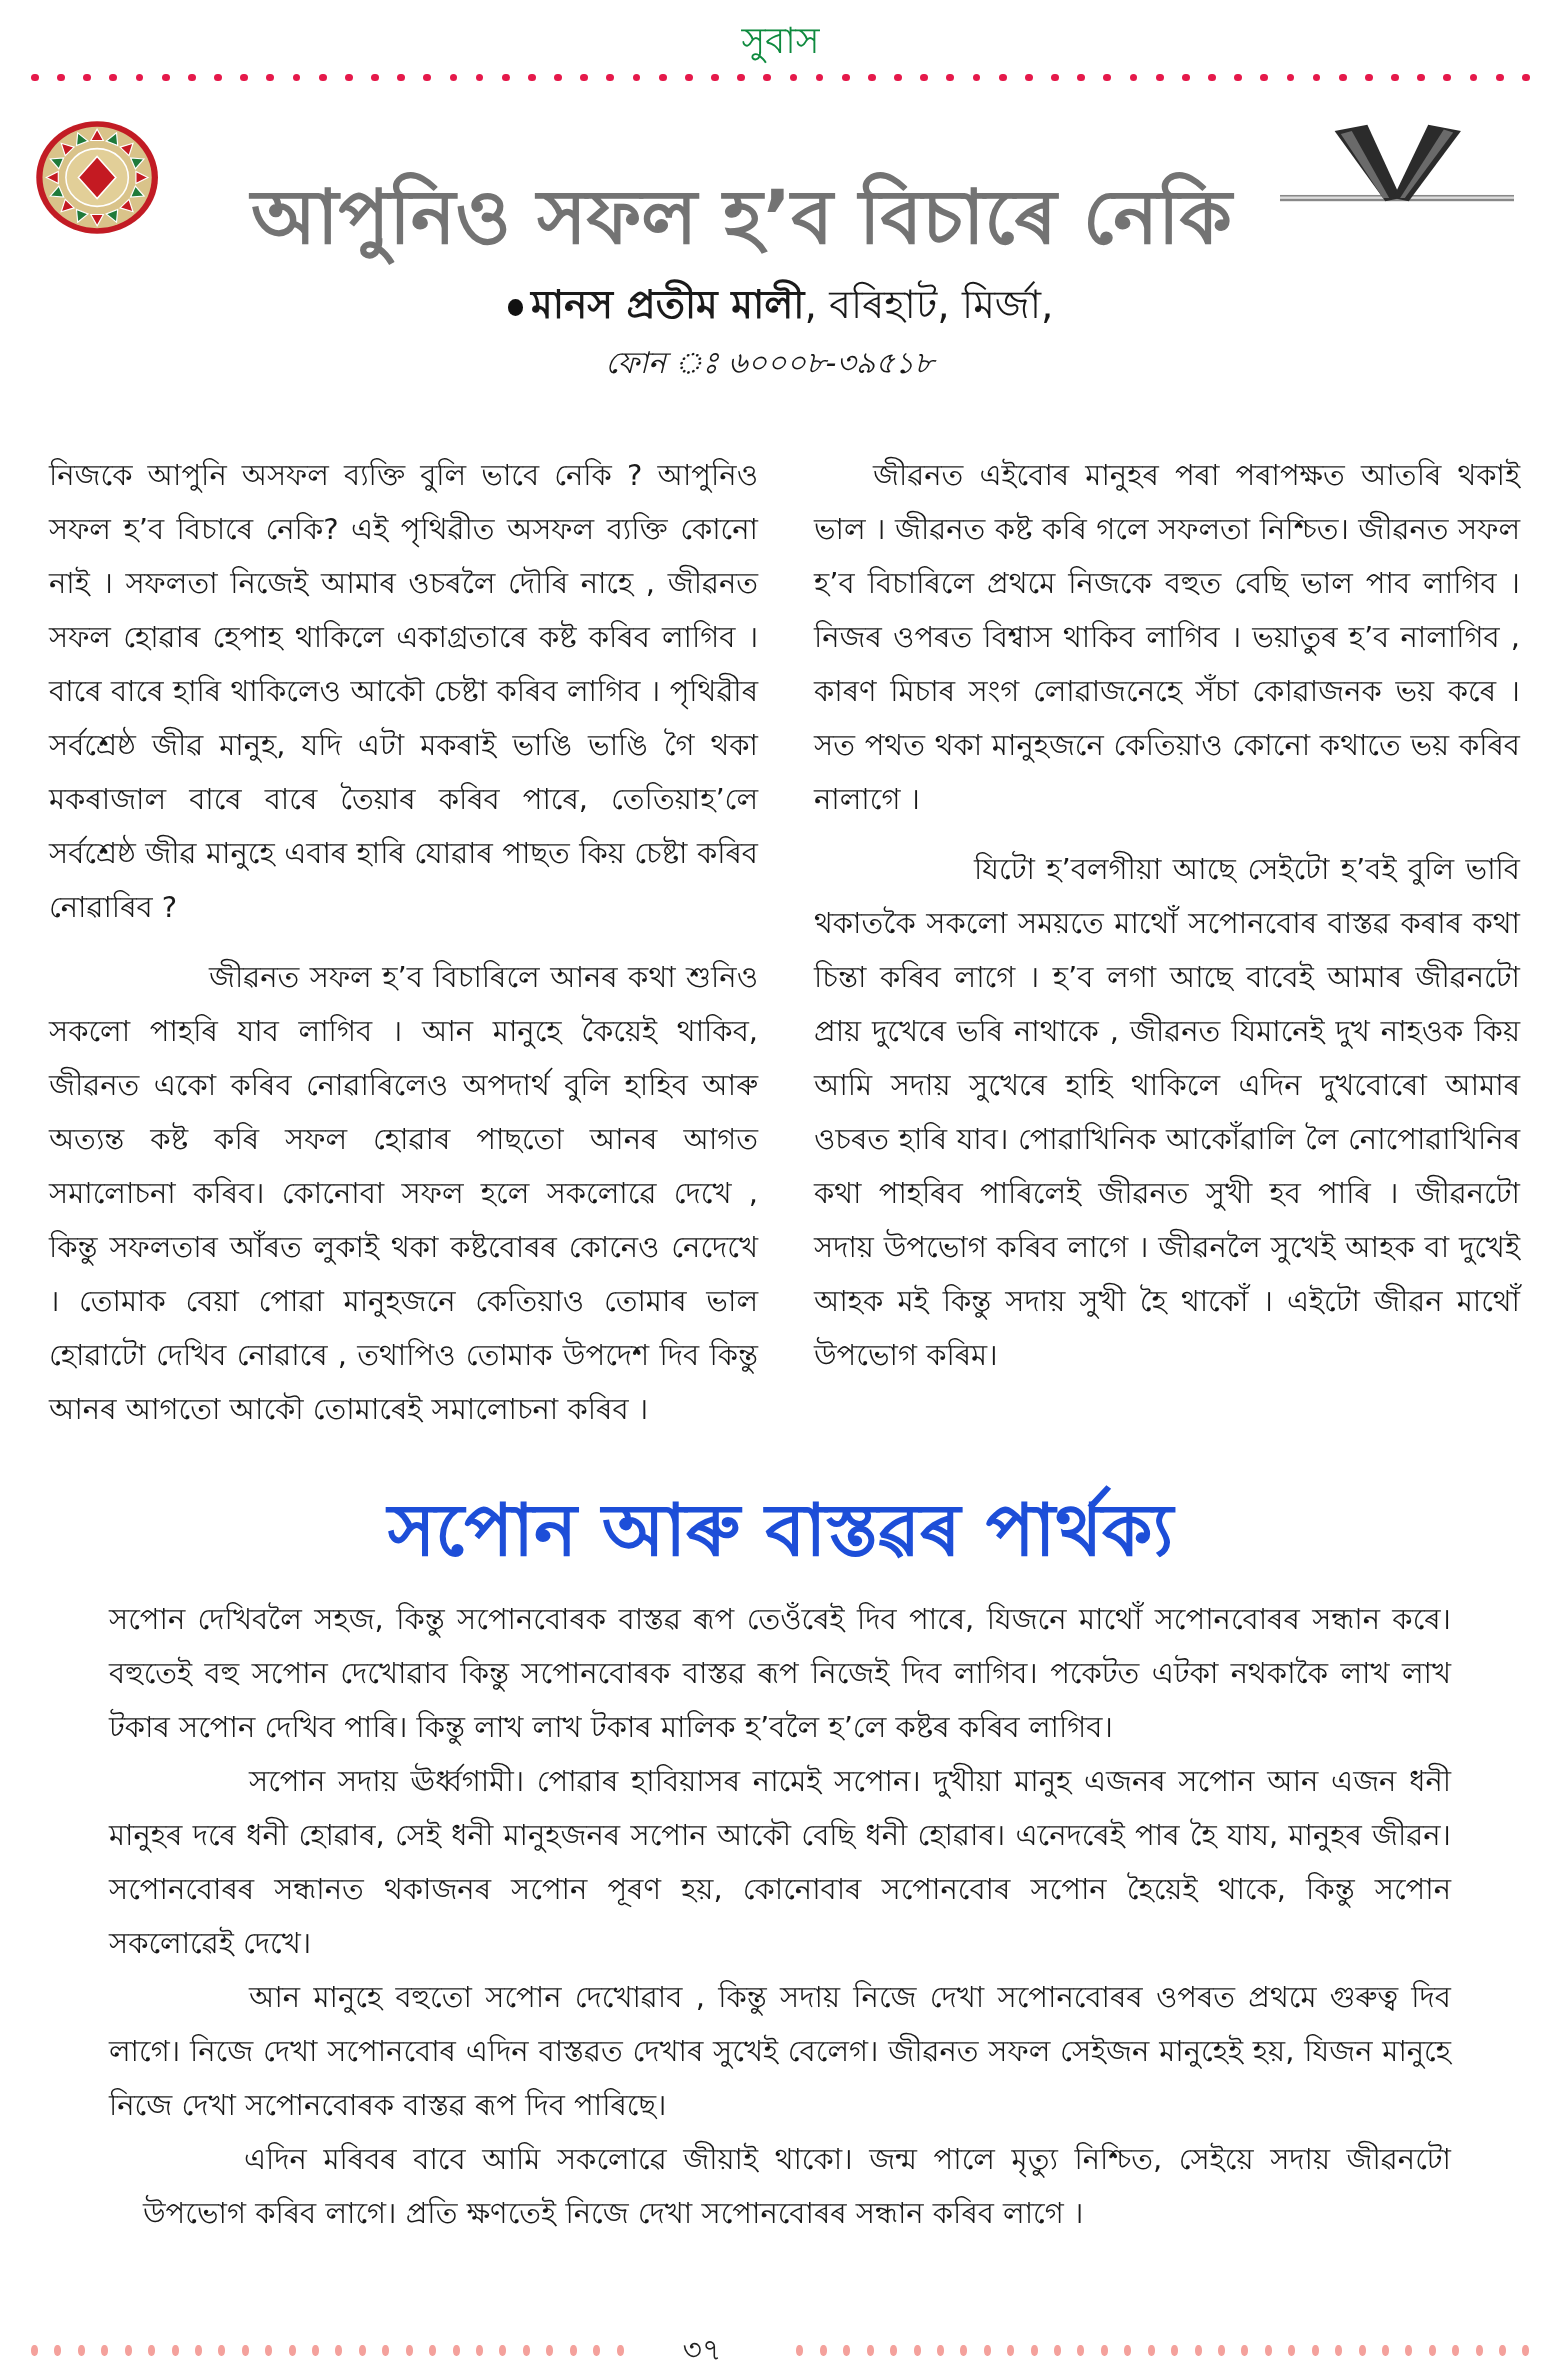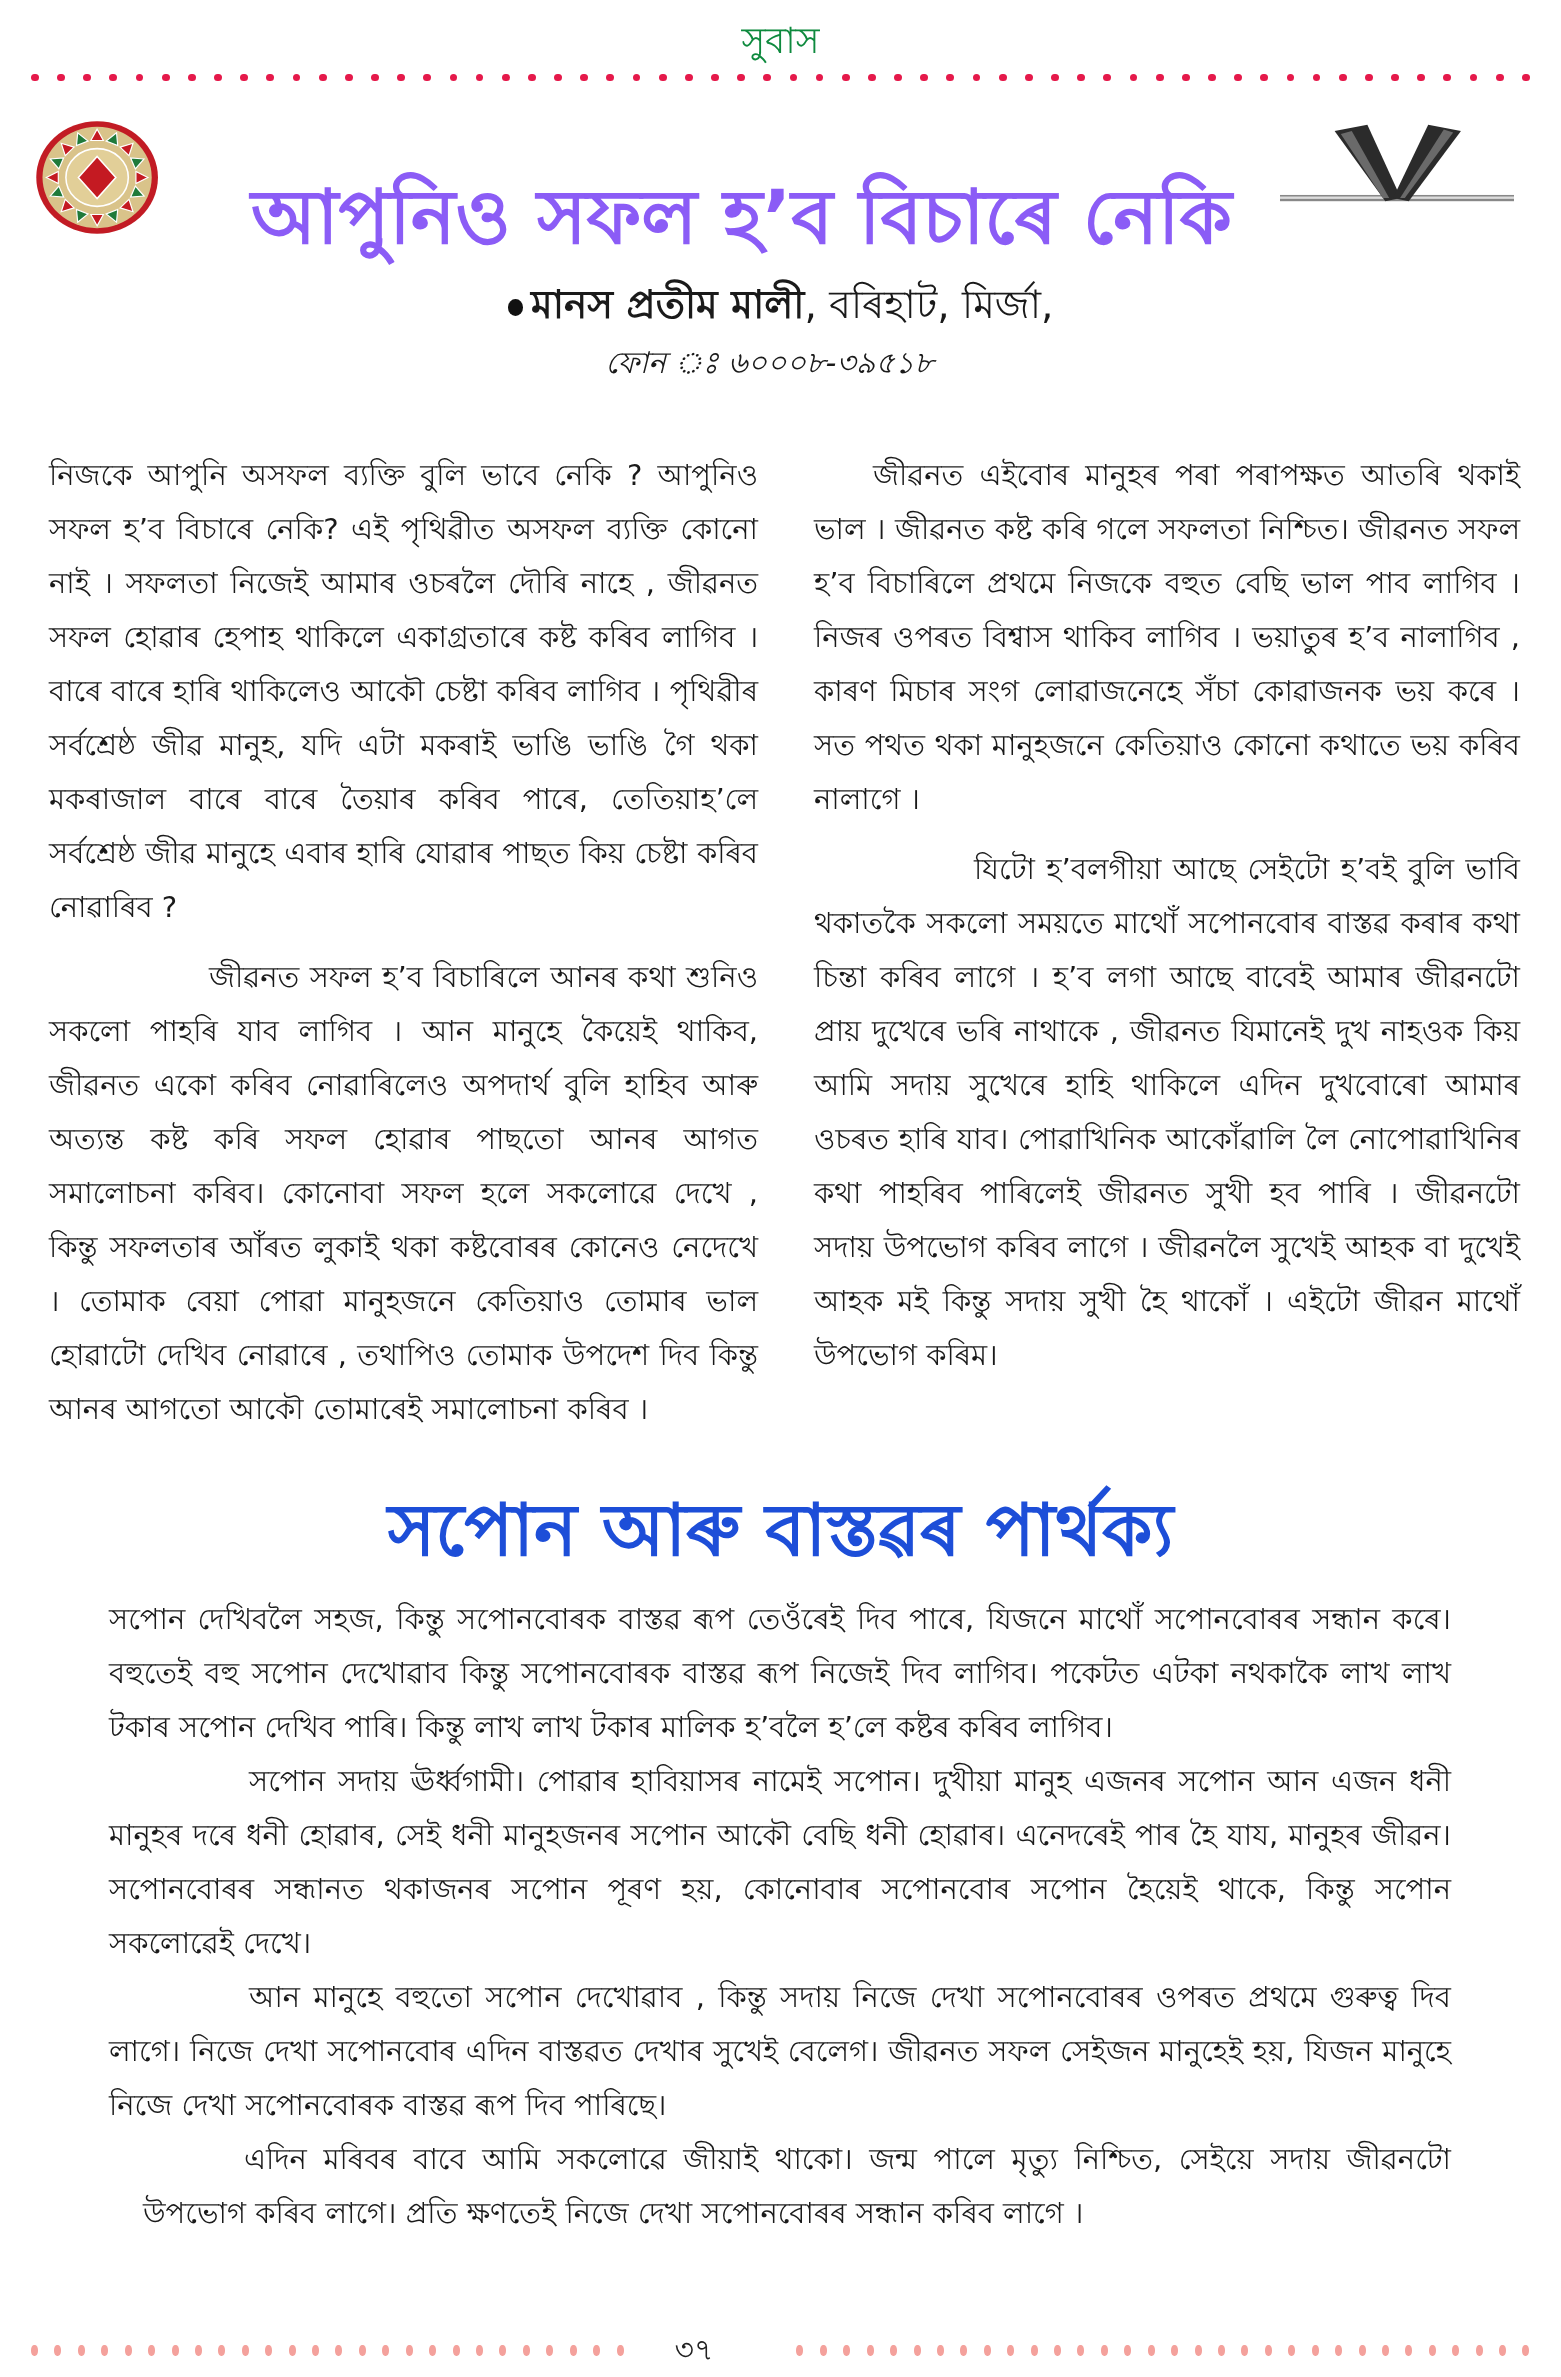--- a/index.html
+++ b/index.html
@@ -14,30 +14,30 @@
     position: absolute; left: 31px; width: 1499px; height: 11px;
     display: flex; justify-content: space-between; align-items: center;
   }
   .dot-rule.top { top: 72px; }
   .dot-rule .dot { width: 7.8px; height: 7.8px; border-radius: 50%; background: #e5194a; }
   .dot-rule.bottom { top: 2345px; }
   .dot-rule.bottom .dot { width: 7px; height: 11px; border-radius: 45%; background: #f4a19c; }
   .dot-rule.bottom .gap { width: 140px; }
 
   .page-number {
-    position: absolute; top: 2330px; left: 0; width: 1388px; text-align: center;
+    position: absolute; top: 2330px; left: 8px; width: 1388px; text-align: center;
     font-size: 30px; line-height: 39px; color: #222;
   }
 
   .japi-icon { position: absolute; left: 33px; top: 119px; width: 129px; height: 117px; }
   .pepa-icon { position: absolute; left: 1280px; top: 123px; width: 234px; height: 94px; }
 
   .title-1 {
     position: absolute; top: 170px; left: 203px; width: 1077px; text-align: center;
-    font-size: 75px; line-height: 94px; color: #8b5cf6; font-weight: bold;
+    font-size: 75px; line-height: 94px; color: #737373; font-weight: bold;
   }
   .byline {
     position: absolute; top: 285px; left: 0; width: 1561px; text-align: center;
     font-size: 39px; line-height: 39px;
   }
   .byline .bullet { display: inline-block; width: 15.6px; height: 17px; border-radius: 50%; background: #111; margin-right: 7.8px; vertical-align: 1.6px; }
   .byline .author { font-weight: bold; }
   .phone {
     position: absolute; top: 343px; left: 0; width: 1539px; text-align: center;
     font-size: 30px; line-height: 39px; font-style: italic;

